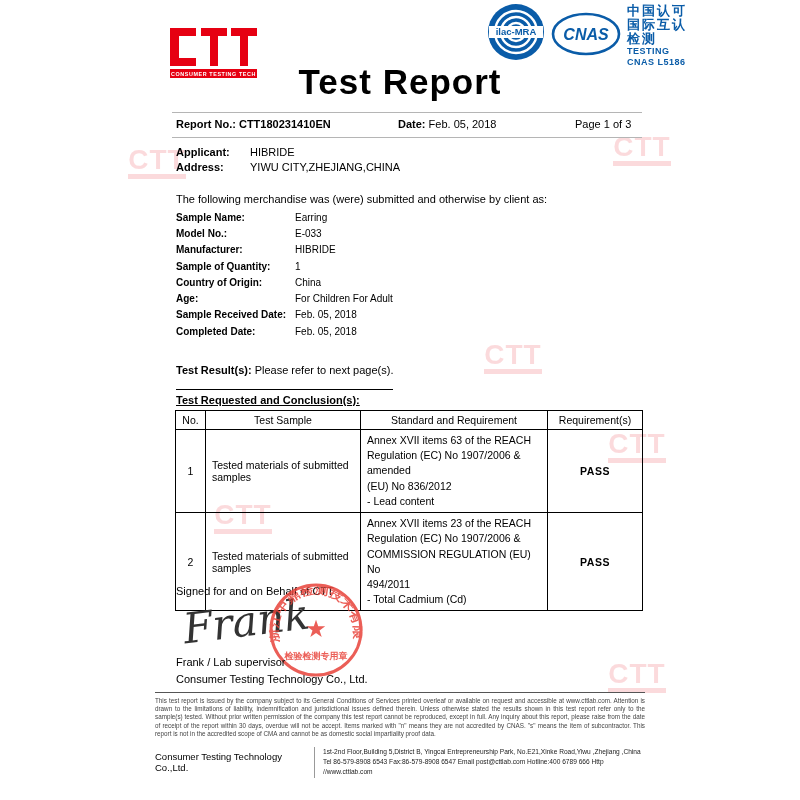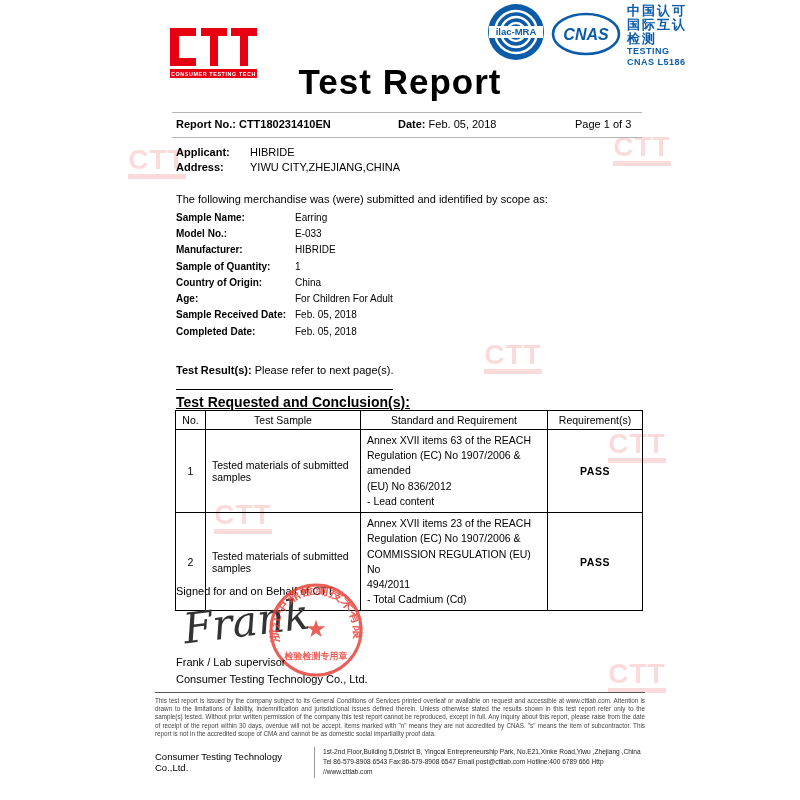--- a/index.html
+++ b/index.html
@@ -41,21 +41,21 @@
   .intro { position:absolute; left:176px; top:193px; font-size:11px; }
 
   .fields { position:absolute; left:176px; top:209px; }
   .field-row { display:flex; align-items:center; height:16.3px; font-size:10px; }
   .f-label { width:119px; font-weight:bold; }
 
   .result-line { position:absolute; left:176px; top:364px; font-size:11px; }
   .result-line .u { border-bottom:1px solid #000; padding-bottom:13px; }
   .result-line .b { font-weight:bold; }
 
-  .tbl-heading { position:absolute; left:176px; top:394px; font-size:14px; font-weight:bold;
+  .tbl-heading { position:absolute; left:176px; top:394px; font-size:11px; font-weight:bold;
                  text-decoration:underline; }
 
   table.results { position:absolute; left:175px; top:410px; width:467px;
                   border-collapse:collapse; font-size:10.5px; table-layout:fixed; }
   table.results th, table.results td { border:1px solid #000; padding:3px 6px; }
   table.results th { font-weight:normal; text-align:center; height:18px; }
   .c-no { width:30px; } .c-sample { width:155px; } .c-standard { width:187px; } .c-conc { width:95px; }
   .td-no { text-align:center; vertical-align:middle; }
   .td-sample { vertical-align:middle; }
   .td-standard { white-space:pre-line; line-height:1.45; vertical-align:middle; }
@@ -162,21 +162,21 @@
 
   <div class="kv row-applicant">
     <span class="k">Applicant:</span>
     <span>HIBRIDE</span>
   </div>
   <div class="kv row-address">
     <span class="k">Address:</span>
     <span>YIWU CITY,ZHEJIANG,CHINA</span>
   </div>
 
-  <div class="intro">The following merchandise was (were) submitted and identified by scope as:</div>
+  <div class="intro">The following merchandise was (were) submitted and otherwise by client as:</div>
 
   <div class="fields">
     <div class="field-row">
         <span class="f-label">Sample Name:</span>
         <span class="f-value">Earring</span>
       </div>
     <div class="field-row">
         <span class="f-label">Model No.:</span>
         <span class="f-value">E-033</span>
       </div>

